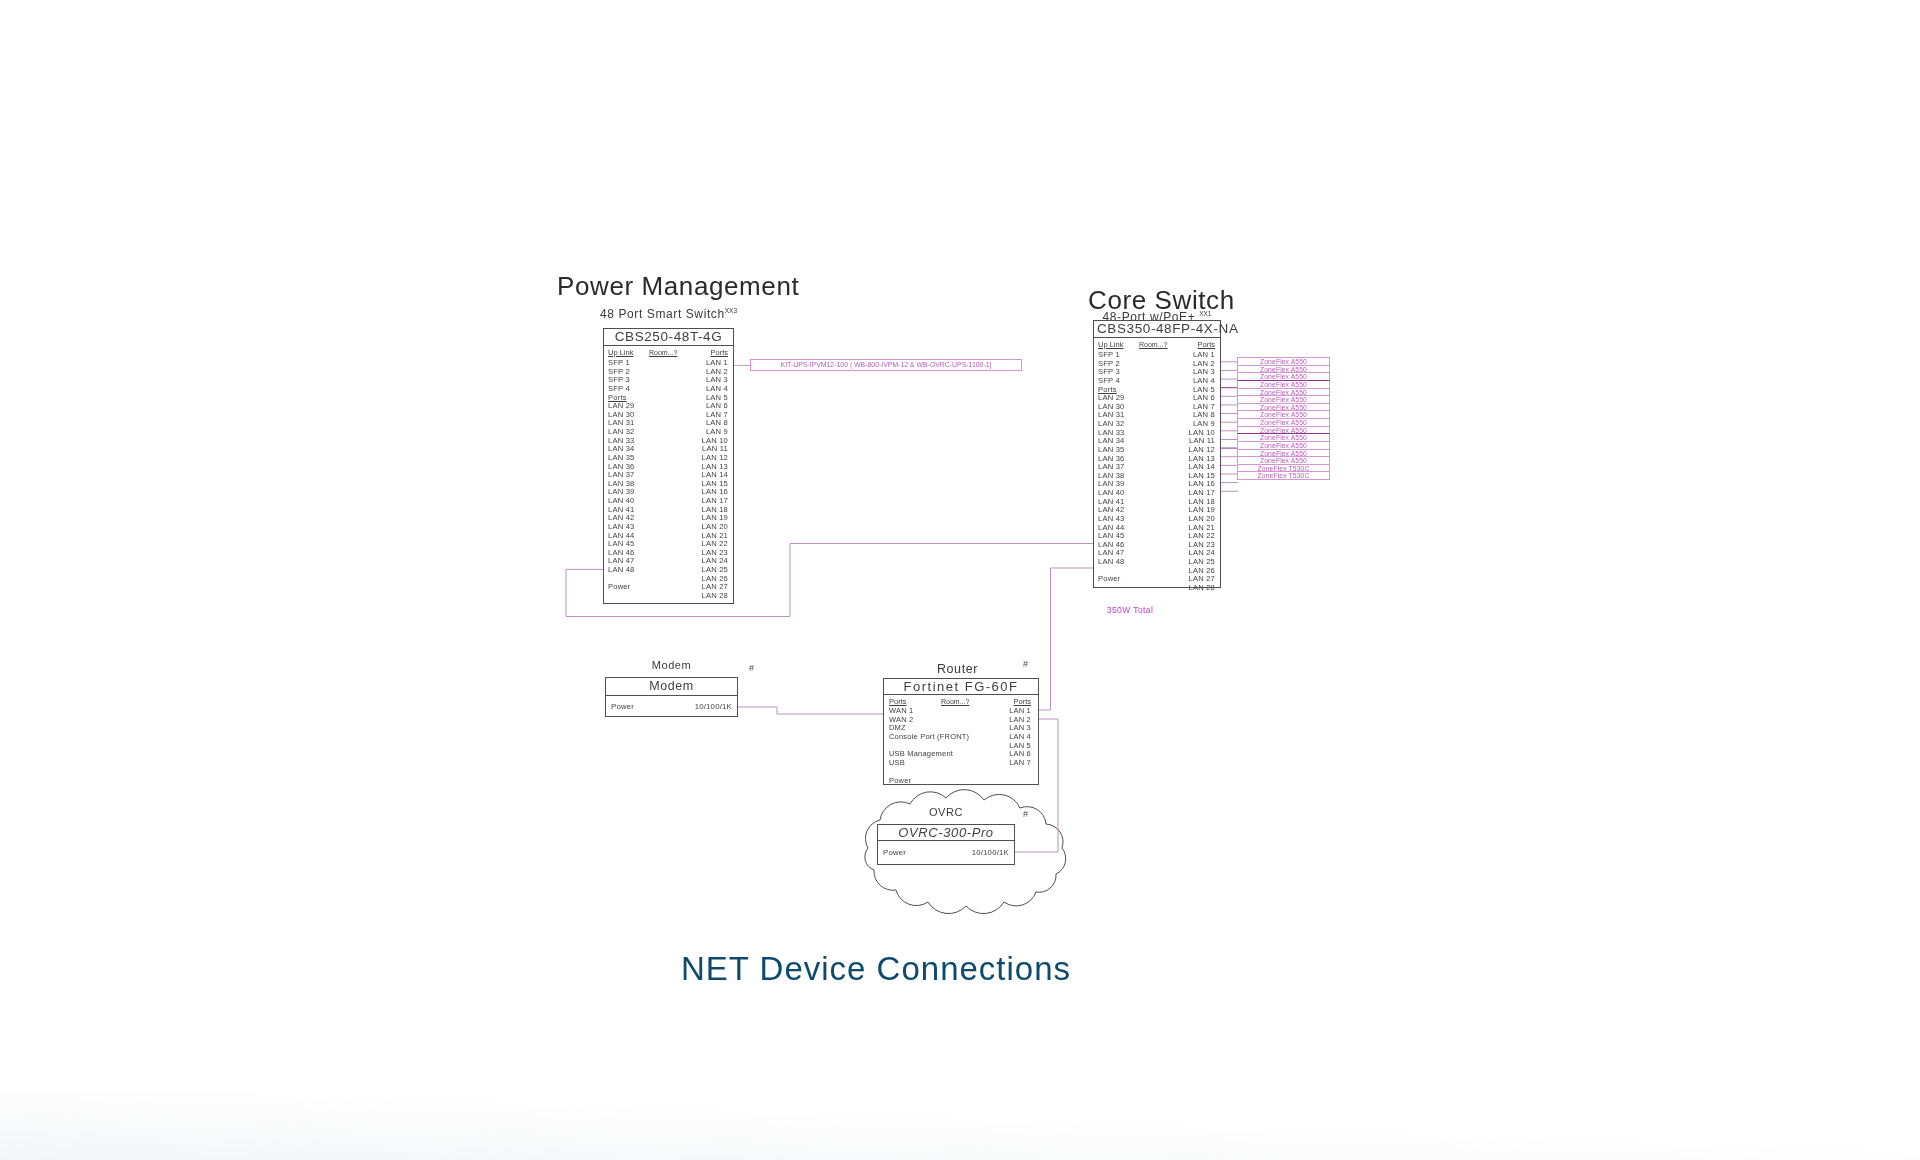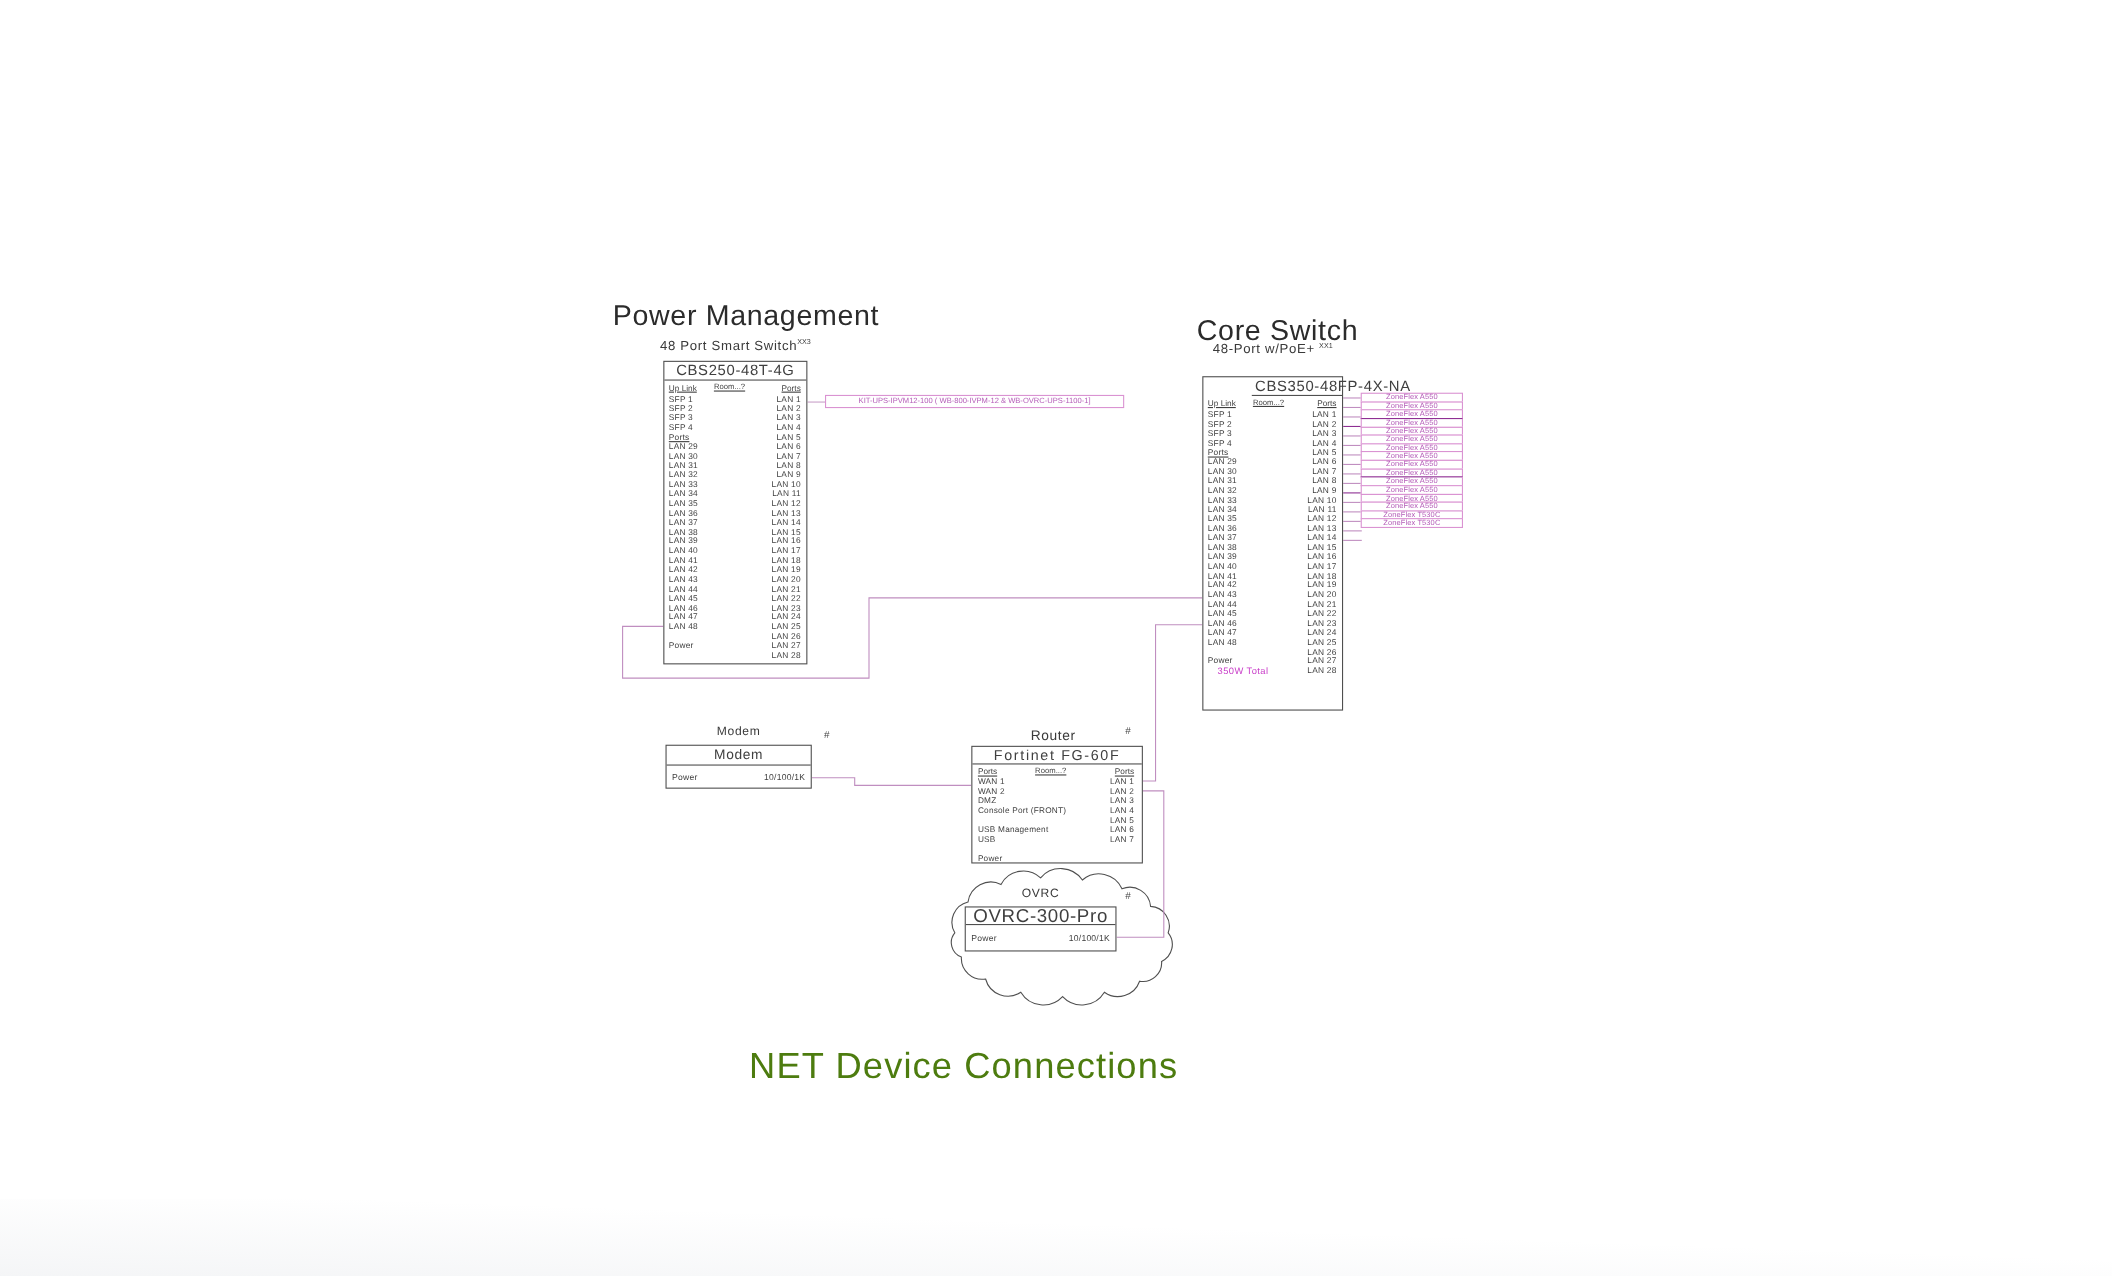--- a/index.html
+++ b/index.html
@@ -3,21 +3,21 @@
 <meta charset="utf-8">
 <style>
   html,body{margin:0;padding:0;background:#fff;}
   .canvas{position:relative;width:1920px;height:1160px;background:#ffffff;overflow:hidden;
           font-family:"Liberation Sans", sans-serif;color:#3f3f3f;}
   #wires{position:absolute;left:0;top:0;pointer-events:none;}
   #wires line,#wires path.wire{fill:none;stroke-width:1px;}
   path.cloud{fill:#ffffff;stroke:#4f4f4f;stroke-width:1px;}
 
   .bigtitle{position:absolute;font-size:26px;letter-spacing:.6px;color:#2b2b2b;white-space:nowrap;}
-  .nettitle{position:absolute;font-size:33px;letter-spacing:1px;color:#4d7c0f;white-space:nowrap;}
+  .nettitle{position:absolute;font-size:33px;letter-spacing:1px;color:#0c4a6e;white-space:nowrap;}
 
   .sublabel{position:absolute;text-align:center;font-size:12px;letter-spacing:.6px;white-space:nowrap;color:#3a3a3a;}
   .sup{font-size:6.5px;vertical-align:super;letter-spacing:0;}
 
   .dev{position:absolute;border:1px solid #4f4f4f;background:#fff;box-sizing:border-box;}
   .dev-title{border-bottom:1px solid #4f4f4f;text-align:center;letter-spacing:.6px;white-space:nowrap;overflow:visible;}
   .dev-title.ovf{text-align:left;padding-left:3px;}
 
   .hdr{position:absolute;font-size:7.5px;text-decoration:underline;text-underline-offset:1px;white-space:nowrap;}
   .hdr.mid{font-size:7px;}
@@ -146,21 +146,21 @@
         <div class="prow">LAN 26</div>
         <div class="prow">LAN 27</div>
         <div class="prow">LAN 28</div>
       </div>
   </div>
   <div class="kit">KIT-UPS-IPVM12-100 ( WB-800-IVPM-12 &amp; WB-OVRC-UPS-1100-1]</div>
 
   <div class="sublabel" style="left:1093px;top:310px;width:128px;">
     <span>48-Port w/PoE+</span> <span class="sup">XX1</span>
   </div>
-  <div class="dev" style="left:1093px;top:342px;width:128px;height:304px;padding-left:44px;">
+  <div class="dev" style="left:1093px;top:320px;width:128px;height:268px;">
     <div class="dev-title ovf" style="height:16px;line-height:16px;font-size:13.5px;">CBS350-48FP-4X-NA</div>
     <span class="hdr" style="left:4px;top:19px;">Up Link</span>
     <span class="hdr mid" style="left:45px;top:20px;">Room...?</span>
     <span class="hdr" style="right:5px;top:19px;">Ports</span>
     <div class="col" style="left:4px;top:30px;">
         <div class="prow">SFP 1</div>
         <div class="prow">SFP 2</div>
         <div class="prow">SFP 3</div>
         <div class="prow">SFP 4</div>
         <div class="prow u">Ports</div>
@@ -273,21 +273,21 @@
         <div class="rrow">LAN 4</div>
         <div class="rrow">LAN 5</div>
         <div class="rrow">LAN 6</div>
         <div class="rrow">LAN 7</div>
       </div>
   </div>
 
   <div class="sublabel" style="left:877px;top:806px;width:138px;font-size:11px;">OVRC</div>
   <div class="mark" style="left:1023px;top:809px;">#</div>
   <div class="dev" style="left:877px;top:824px;width:138px;height:41px;">
-    <div class="dev-title" style="height:15px;line-height:15px;font-size:17px;">OVRC-300-Pro</div>
+    <div class="dev-title" style="height:15px;line-height:15px;font-size:13px;font-style:italic;">OVRC-300-Pro</div>
     <div class="mrow" style="top:23px;">
       <span>Power</span>
       <span>10/100/1K</span>
     </div>
   </div>
 
   <div class="shade"></div>
 </div>
 
 </body></html>

